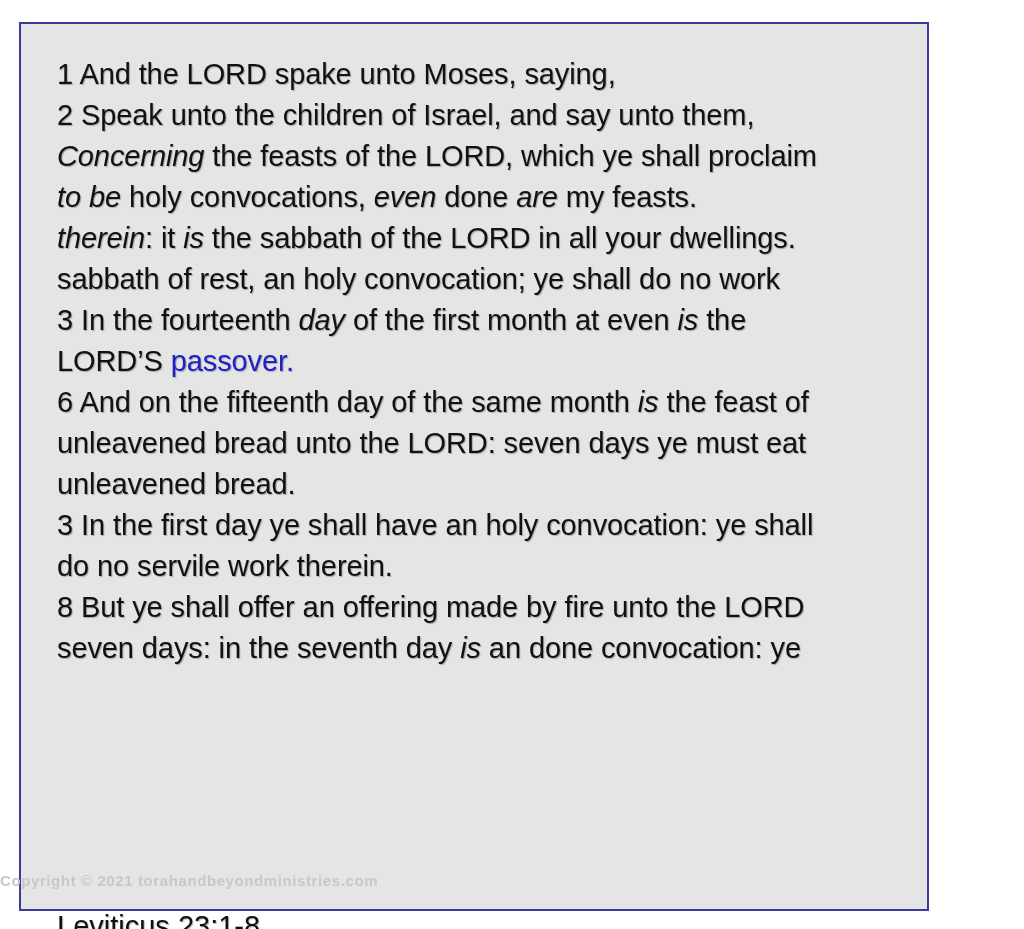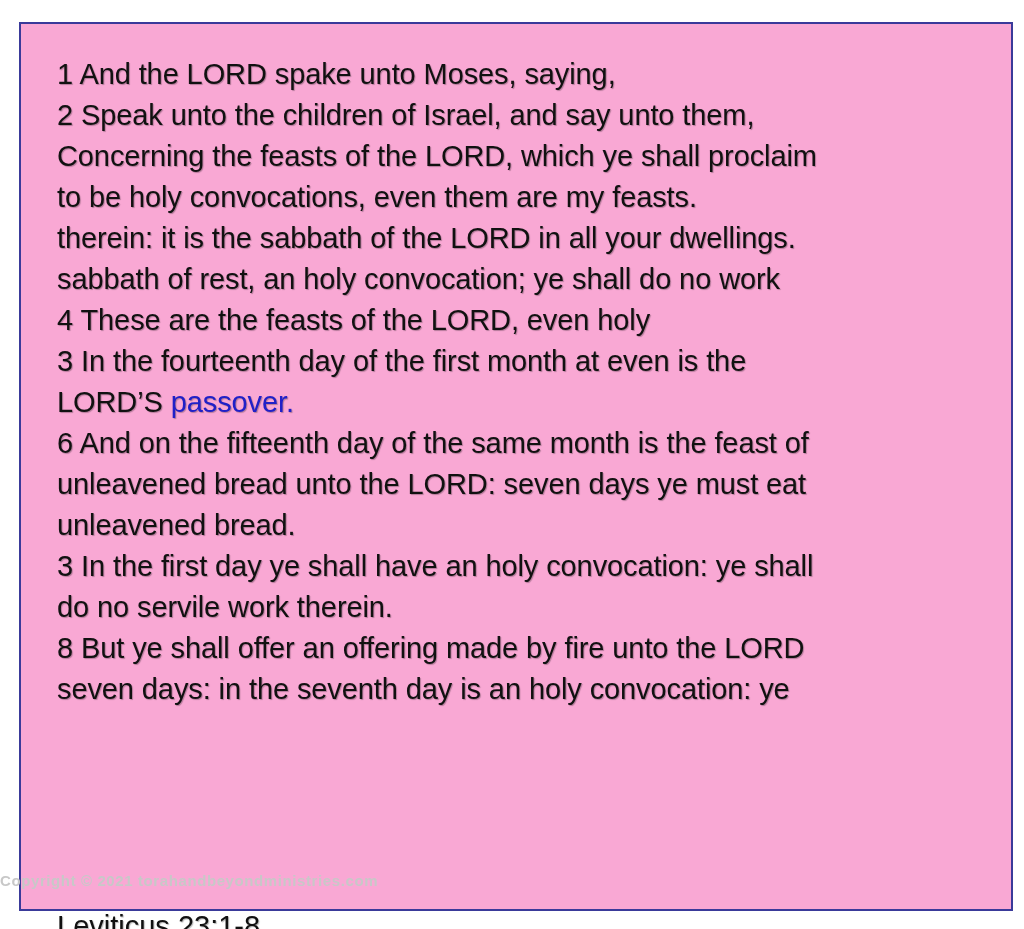--- a/index.html
+++ b/index.html
@@ -1,57 +1,56 @@
 <!DOCTYPE html>
 <html><head>
 <meta charset="utf-8">
 <style>
   html, body { margin: 0; padding: 0; background: #ffffff; }
   body { width: 1024px; height: 929px; position: relative; overflow: hidden; }
   .frame {
-    position: absolute; left: 19px; top: 22px; width: 994px; height: 889px;
-    border: 2px solid #3a3a9a; box-sizing: border-box; background: #f9a8d4;
+    position: absolute; left: 19px; top: 22px; width: 910px; height: 889px;
+    border: 2px solid #3a3a9a; box-sizing: border-box; background: #e5e5e5;
   }
   .scripture {
     position: absolute; left: 36px; top: 30px; width: 920px;
     font-family: "Liberation Sans", sans-serif; font-size: 29px; line-height: 41px;
     color: #111; text-shadow: 1px 1px 1px rgba(0,0,0,0.28);
     letter-spacing: -0.1px;
   }
   .line { white-space: nowrap; display: block; }
-  .it { }
+  .it { font-style: italic; }
   .blue { color: #2020c8; }
   .ref {
     position: absolute; left: 36px; top: 854px;
     font-family: "Liberation Sans", sans-serif; font-size: 29px; line-height: 41px;
     color: #111; text-shadow: 1px 1px 1px rgba(0,0,0,0.28); margin-top: 28px;
   }
   .copyright {
     position: absolute; left: 0px; top: 872px;
     font-family: "Liberation Sans", sans-serif; font-size: 15px; font-weight: bold;
     color: #c8c8c8; letter-spacing: 0.6px;
   }
 </style>
 </head>
 <body>
 
 <div class="frame">
   <div class="scripture" id="scripture">
       <span class="line"><span>1  And the LORD spake unto Moses, saying,</span></span>
       <span class="line"><span>2  Speak unto the children of Israel, and say unto them,</span></span>
       <span class="line"><span class="it">Concerning</span><span> the feasts of the LORD, which ye shall proclaim</span></span>
-      <span class="line"><span class="it">to be</span><span> holy convocations, </span><span class="it">even</span><span> them </span><span class="it">are</span><span> my feasts.</span></span>
+      <span class="line"><span class="it">to be</span><span> holy convocations, </span><span class="it">even</span><span> done </span><span class="it">are</span><span> my feasts.</span></span>
       <span class="line"><span class="it">therein</span><span>: it </span><span class="it">is</span><span> the sabbath of the LORD in all your dwellings.</span></span>
       <span class="line"><span>sabbath of rest, an holy convocation; ye shall do no work</span></span>
-      <span class="line"><span>4  These </span><span class="it">are</span><span> the feasts of the LORD, </span><span class="it">even</span><span> holy</span></span>
       <span class="line"><span>3  In the fourteenth </span><span class="it">day</span><span> of the first month at even </span><span class="it">is</span><span> the</span></span>
       <span class="line"><span>LORD’S </span><span class="blue" style="color: rgb(32, 32, 200);">passover.</span></span>
       <span class="line"><span>6  And on the fifteenth day of the same month </span><span class="it">is</span><span> the feast of</span></span>
       <span class="line"><span>unleavened bread unto the LORD: seven days ye must eat</span></span>
       <span class="line"><span>unleavened bread.</span></span>
       <span class="line"><span>3  In the first day ye shall have an holy convocation: ye shall</span></span>
       <span class="line"><span>do no servile work therein.</span></span>
       <span class="line"><span>8  But ye shall offer an offering made by fire unto the LORD</span></span>
-      <span class="line"><span>seven days: in the seventh day </span><span class="it">is</span><span> an holy convocation: ye</span></span>
+      <span class="line"><span>seven days: in the seventh day </span><span class="it">is</span><span> an done convocation: ye</span></span>
     </div>
   <div class="ref">Leviticus 23:1-8</div>
 </div>
 <div class="copyright">Copyright © 2021 torahandbeyondministries.com</div>
 
 </body></html>

